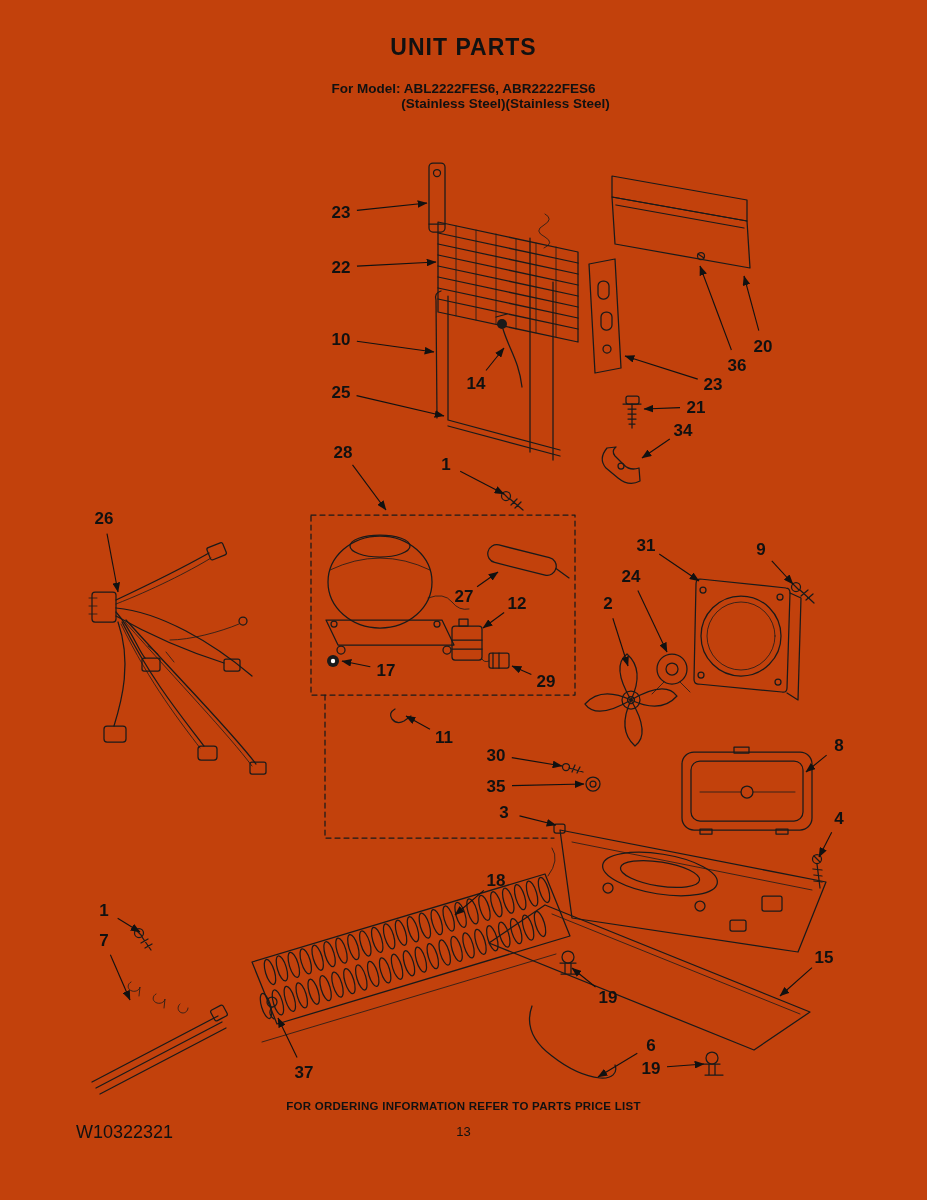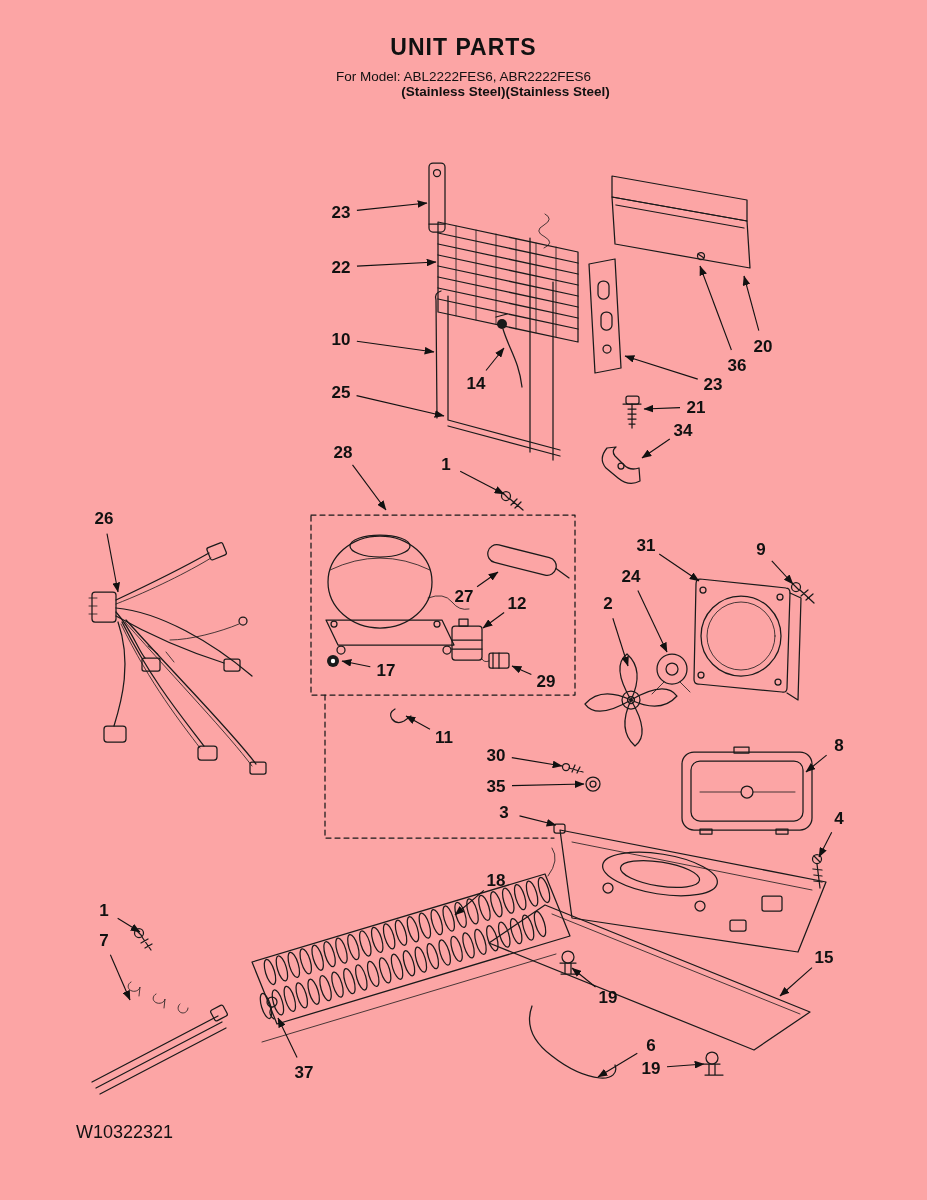--- a/index.html
+++ b/index.html
@@ -1,22 +1,22 @@
 <!DOCTYPE html>
 <html><head>
 <meta charset="utf-8">
 <style>
   *{margin:0;padding:0;box-sizing:border-box}
   html,body{background:#ffffff}
   body{font-family:"Liberation Sans",sans-serif;color:#111}
-  .page{position:relative;width:927px;height:1200px;background:#fca5a5;overflow:hidden}
+  .page{position:relative;width:927px;height:1200px;background:#c2410c;overflow:hidden}
   .page svg{position:absolute;left:0;top:0}
   .hdr{position:absolute;top:34px;left:0;width:100%;text-align:center;z-index:2}
   .title{font-size:23px;font-weight:bold;letter-spacing:1px}
-  .model{font-size:13.5px;font-weight:normal;margin-top:8px}
+  .model{font-size:13.5px;font-weight:bold;margin-top:20px}
   .finish{font-size:13.5px;font-weight:bold;transform:translateX(42px)}
   .footnote{position:absolute;top:1100px;left:0;width:100%;text-align:center;
             font-size:11.5px;font-weight:bold;letter-spacing:.25px;z-index:2}
   .docnum{position:absolute;top:1122px;left:76px;font-size:18px;z-index:2}
   .pagenum{position:absolute;top:1124px;left:0;width:100%;text-align:center;font-size:13px;z-index:2}
   #art{stroke:#1a1a1a;stroke-width:1.25;fill:none;stroke-linecap:round;stroke-linejoin:round}
   #art .thin{stroke-width:.8}
   #art .fill{fill:#1a1a1a;stroke:none}
   #art .dash{stroke-dasharray:5 4}
   .callout-num{font-family:"Liberation Sans",sans-serif;font-size:17px;font-weight:bold;
@@ -385,14 +385,16 @@
         <text x="824" y="957" class="callout-num">15</text>
         <line x1="637.3029688756012" y1="1053.2699055845426" x2="598" y2="1077" class="leader" marker-end="url(#arrowhead)"></line>
         <text x="651" y="1045" class="callout-num">6</text>
         <line x1="666.9546259277859" y1="1066.795877288469" x2="704" y2="1064" class="leader" marker-end="url(#arrowhead)"></line>
         <text x="651" y="1068" class="callout-num">19</text>
         <line x1="297.0589500996336" y1="1057.5839732838544" x2="278" y2="1018" class="leader" marker-end="url(#arrowhead)"></line>
         <text x="304" y="1072" class="callout-num">37</text>
       </g>
   </svg>
 
+  <div class="footnote">FOR ORDERING INFORMATION REFER TO PARTS PRICE LIST</div>
   <div class="docnum">W10322321</div>
+  <div class="pagenum">13</div>
 </div>
 
 </body></html>

